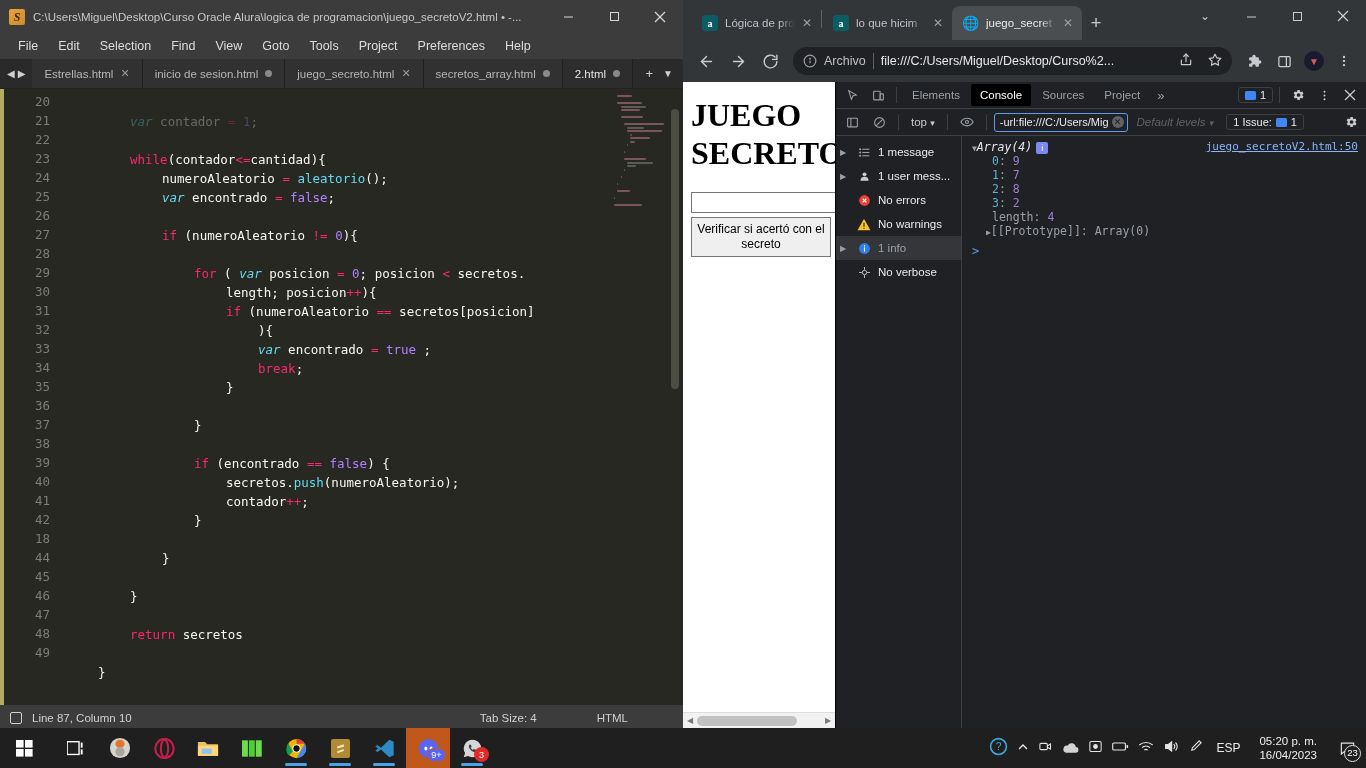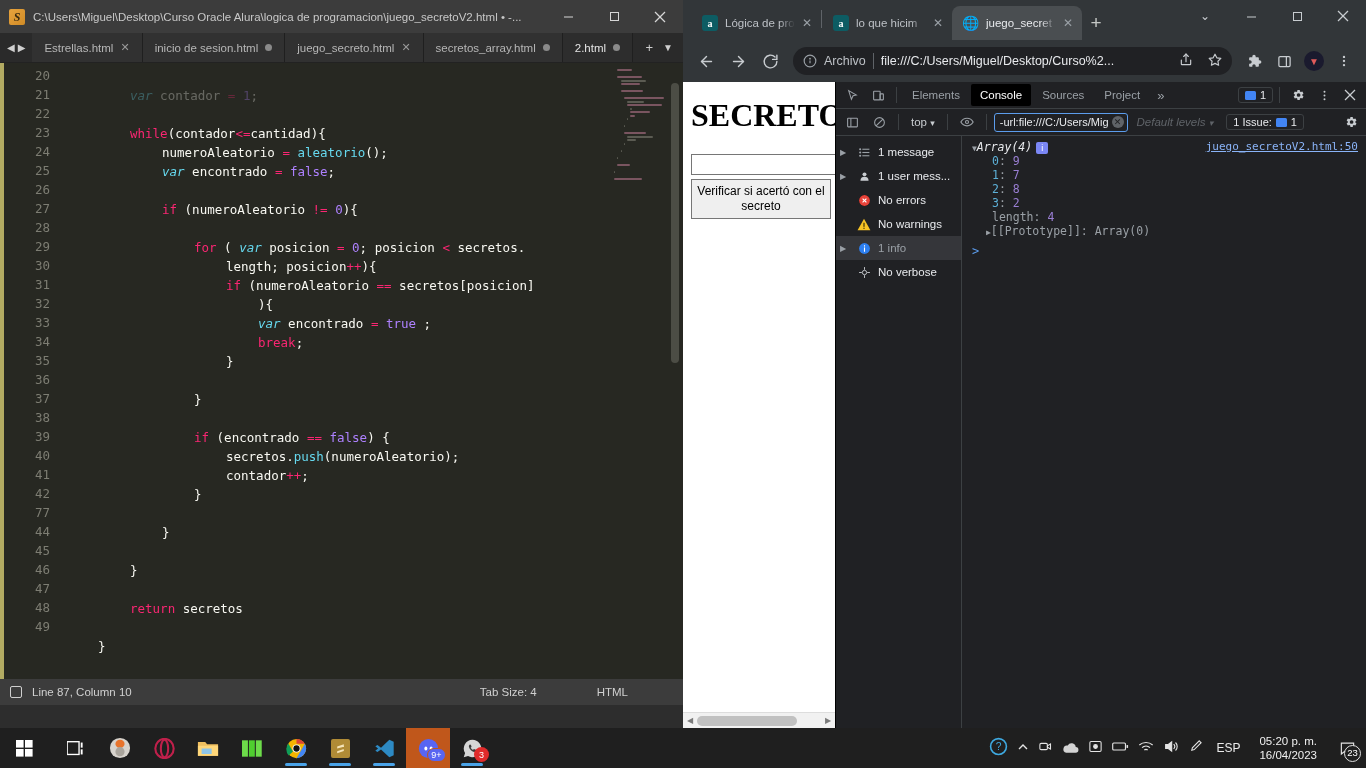--- a/index.html
+++ b/index.html
@@ -388,20 +388,32 @@
         </div>
         <div class="st-wbtn close">
           <svg width="12" height="12" viewBox="0 0 12 12">
               <line x1="1" y1="1" x2="11" y2="11" stroke="#d6d6d6" stroke-width="1.2"></line>
               <line x1="11" y1="1" x2="1" y2="11" stroke="#d6d6d6" stroke-width="1.2"></line>
             </svg>
         </div>
       </div>
     </div>
 
+    <div class="st-menu" id="st-menu">
+        <div class="st-menu-item">File</div>
+        <div class="st-menu-item">Edit</div>
+        <div class="st-menu-item">Selection</div>
+        <div class="st-menu-item">Find</div>
+        <div class="st-menu-item">View</div>
+        <div class="st-menu-item">Goto</div>
+        <div class="st-menu-item">Tools</div>
+        <div class="st-menu-item">Project</div>
+        <div class="st-menu-item">Preferences</div>
+        <div class="st-menu-item">Help</div>
+      </div>
 
     <div class="st-tabs">
       <div class="st-tabarrows">
         <span>◀</span>
         <span>▶</span>
       </div>
       <div id="st-tabs" style="display:flex;">
           <div class="st-tab">
             <span>Estrellas.html</span>
             <span class="x">✕</span>
@@ -451,21 +463,21 @@
           <div>33</div>
           <div>34</div>
           <div>35</div>
           <div>36</div>
           <div>37</div>
           <div>38</div>
           <div>39</div>
           <div>40</div>
           <div>41</div>
           <div>42</div>
-          <div>77</div>
+          <div>18</div>
           <div>44</div>
           <div>45</div>
           <div>46</div>
           <div>47</div>
           <div>48</div>
           <div>49</div>
         </div>
       <div class="st-code" id="st-code"><div style="padding-left: 64px; opacity: 0.3;"><span class="kv">var</span> contador<span class="op"> = </span><span class="num">1</span>;</div><div style="padding-left: 0px;">&nbsp;</div><div style="padding-left: 64px;"><span class="k">while</span>(contador<span class="op">&lt;=</span>cantidad){</div><div style="padding-left: 96px;">numeroAleatorio <span class="op">=</span> <span class="fn">aleatorio</span>();</div><div style="padding-left: 96px;"><span class="kv">var</span> encontrado <span class="op">=</span> <span class="num">false</span>;</div><div style="padding-left: 0px;">&nbsp;</div><div style="padding-left: 96px;"><span class="k">if</span> (numeroAleatorio <span class="op">!=</span> <span class="num">0</span>){</div><div style="padding-left: 0px;">&nbsp;</div><div style="padding-left: 128px;"><span class="k">for</span> ( <span class="kv">var</span> posicion <span class="op">=</span> <span class="num">0</span>; posicion <span class="op">&lt;</span> secretos.</div><div style="padding-left: 160px;">length; posicion<span class="op">++</span>){</div><div style="padding-left: 160px;"><span class="k">if</span> (numeroAleatorio <span class="op">==</span> secretos[posicion]</div><div style="padding-left: 192px;">){</div><div style="padding-left: 192px;"><span class="kv">var</span> encontrado <span class="op">=</span> <span class="num">true</span> ;</div><div style="padding-left: 192px;"><span class="k">break</span>;</div><div style="padding-left: 160px;">}</div><div style="padding-left: 0px;">&nbsp;</div><div style="padding-left: 128px;">}</div><div style="padding-left: 0px;">&nbsp;</div><div style="padding-left: 128px;"><span class="k">if</span> (encontrado <span class="op">==</span> <span class="num">false</span>) {</div><div style="padding-left: 160px;">secretos.<span class="fn">push</span>(numeroAleatorio);</div><div style="padding-left: 160px;">contador<span class="op">++</span>;</div><div style="padding-left: 128px;">}</div><div style="padding-left: 0px;">&nbsp;</div><div style="padding-left: 96px;">}</div><div style="padding-left: 0px;">&nbsp;</div><div style="padding-left: 64px;">}</div><div style="padding-left: 0px;">&nbsp;</div><div style="padding-left: 64px;"><span class="k">return</span> secretos</div><div style="padding-left: 0px;">&nbsp;</div><div style="padding-left: 32px;">}</div><div style="padding-left: 0px;">&nbsp;</div><div style="padding-left: 32px;"><span class="kv">var</span> secretos <span class="op">=</span> <span class="fn">sortearNumeros</span>(<span class="num">4</span>);</div><div style="padding-left: 0px;">&nbsp;</div></div>
       <div class="st-minimap" id="st-minimap">
           <div class="mm-line" style="width: 14.45px; margin-left: 6.4px; background: rgb(122, 85, 96);"></div>
@@ -623,20 +635,21 @@
             <circle cx="12" cy="12" r="2"></circle>
             <circle cx="12" cy="19" r="2"></circle>
           </svg>
       </div>
     </div>
 
     <div class="cr-body">
 
       <div class="cr-page">
         <div class="page-title">
+          <div>JUEGO</div>
           <div>SECRETO</div>
         </div>
         <input class="page-input" value="" style="">
         <div class="page-btn">Verificar si acertó con el secreto</div>
         <div class="page-hscroll">
           <div class="arw">◀</div>
           <div class="thumb"></div>
           <div class="arw" style="margin-left:auto">▶</div>
         </div>
       </div>

